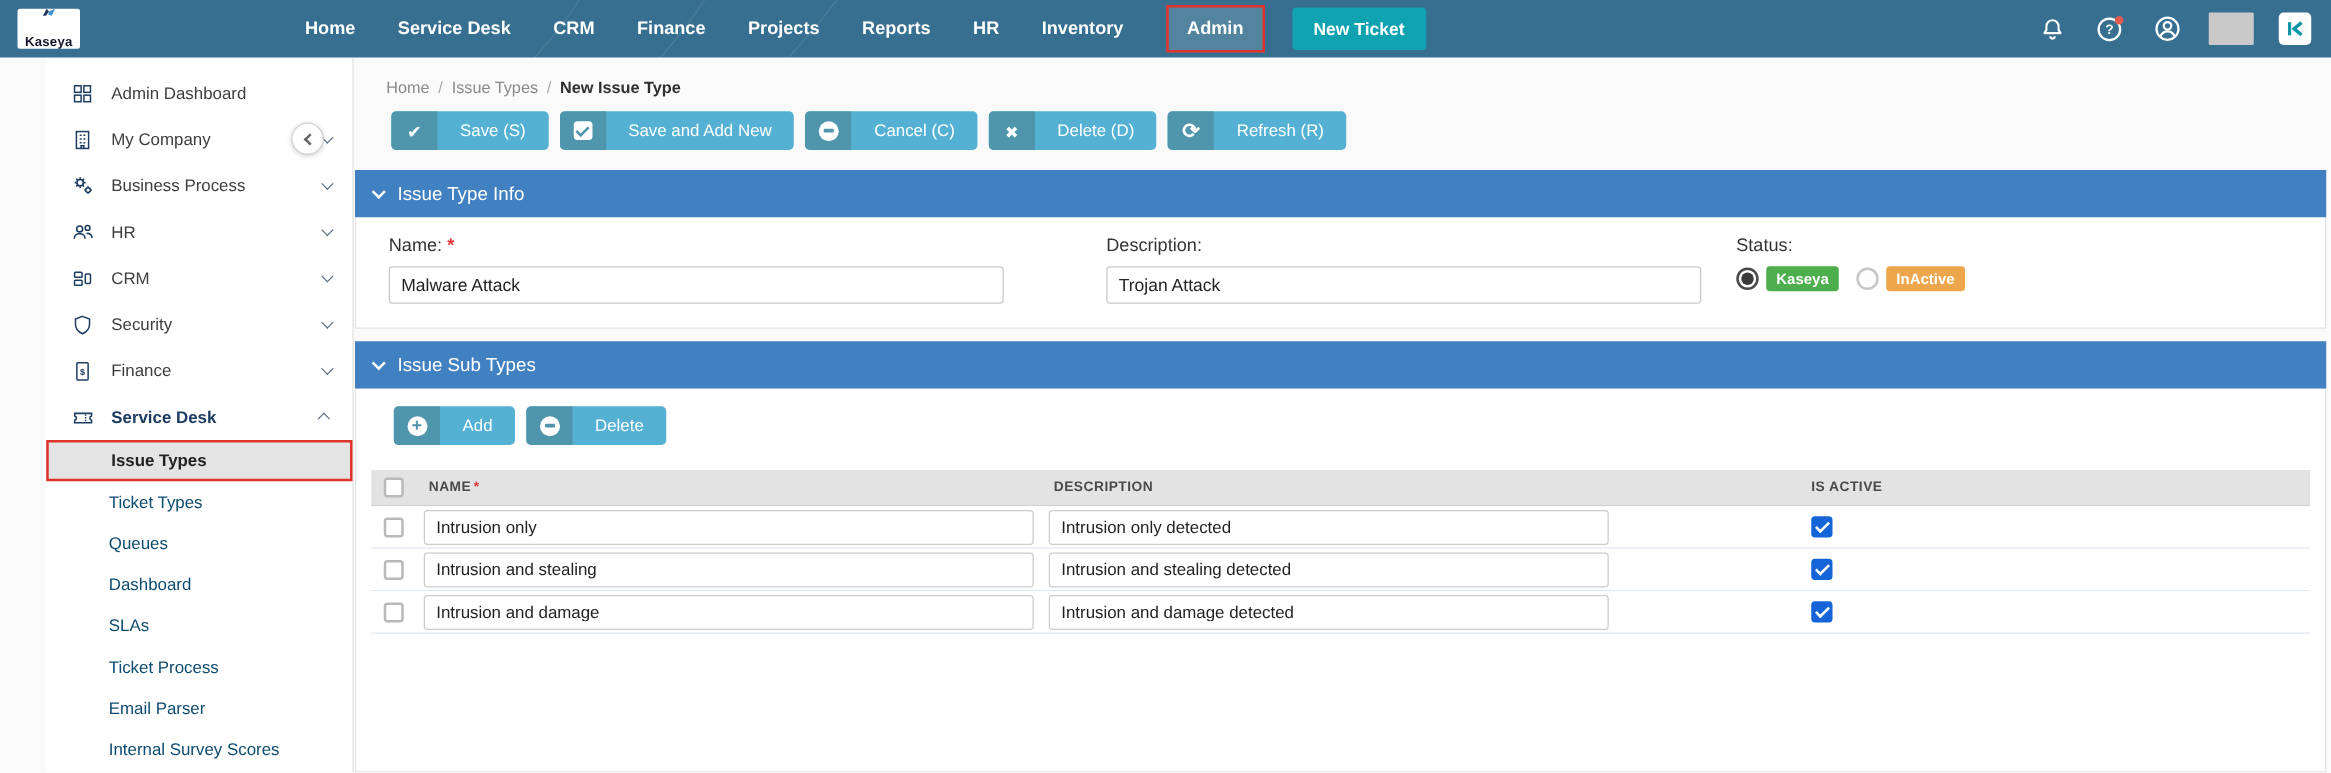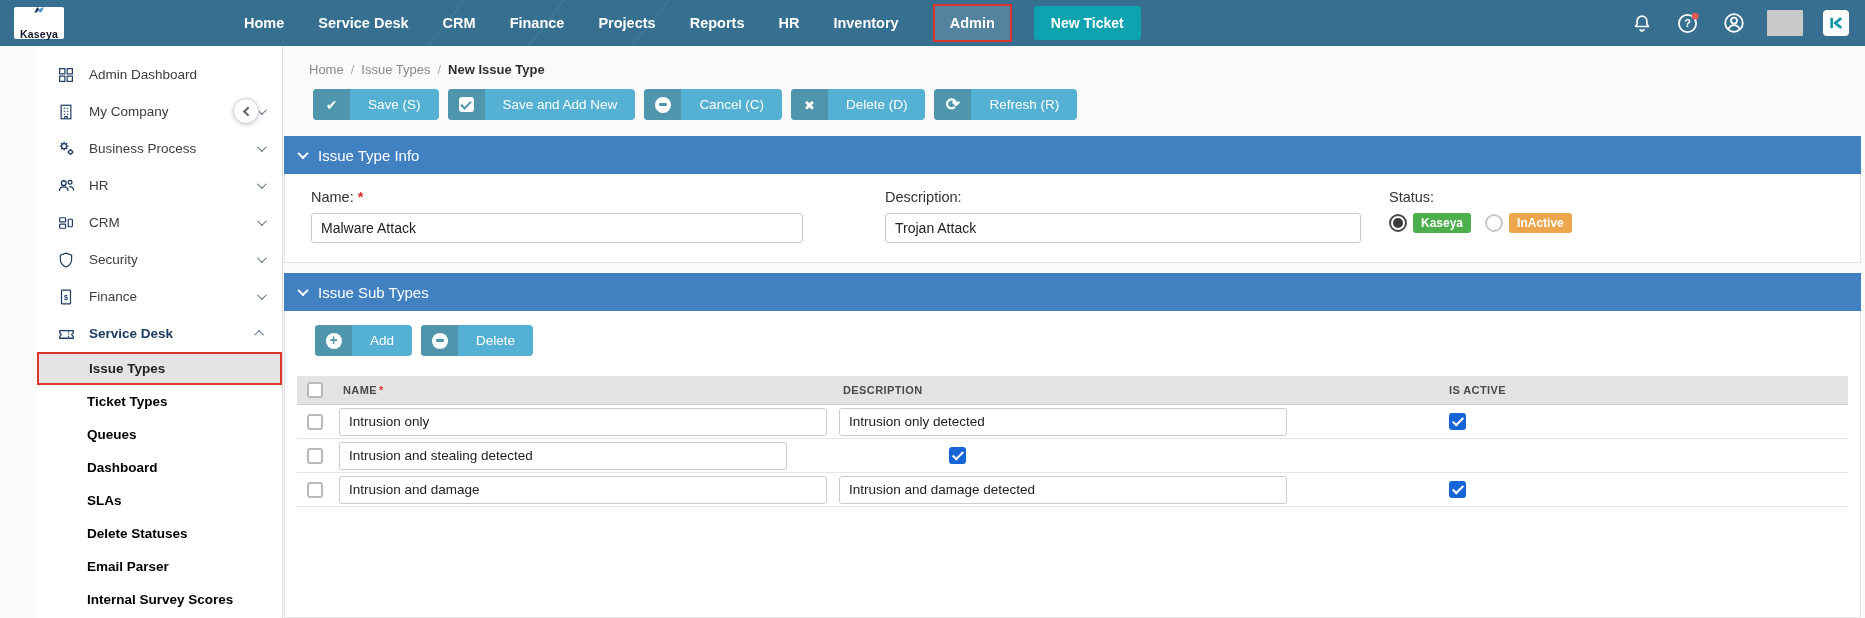--- a/index.html
+++ b/index.html
@@ -33,21 +33,21 @@
 
   
   .sidebar { width: 246px; flex: none; background: #fff; border-right: 1px solid #dcdcdc; padding-top: 10px; }
   .s-item, .s-sub { display: flex; align-items: center; cursor: pointer; }
   .s-item { height: 37px; padding: 0 10px 0 18px; }
   .s-sub  { height: 33px; padding: 0 10px 0 50px; }
   .s-ico { width: 22px; height: 22px; margin-right: 12px; display: flex; align-items: center; justify-content: center; }
   .s-ico svg { stroke: var(--sidebar-icon, #1d3c62); fill: none; stroke-width: 1.6; }
   .s-label { font-size: 13.5px; color: #3d3d3d; white-space: nowrap; }
   .s-item.bold .s-label { font-weight: bold; color: #1d3c62; }
-  .s-sub .s-label { color: #000000; font-weight: bold; }
+  .s-sub .s-label { color: #0c4a6e; }
   .s-sub.selected { background: #e4e4e4; border: 2px solid var(--highlight-red, #dd342c); }
   .s-sub.selected .s-label { font-weight: bold; color: #222; }
   .chev { width: 7px; height: 7px; border-right: 1.6px solid #5a6b7d; border-bottom: 1.6px solid #5a6b7d;
           margin-left: auto; margin-right: 8px; flex: none; }
   .chev.down { transform: rotate(45deg) translateY(-2px); }
   .chev.up   { transform: rotate(-135deg) translateY(-2px); }
 
   
   .collapse-btn { position: absolute; left: 233px; top: 52px; width: 26px; height: 26px; border-radius: 50%;
                   background: #fff; border: 1px solid #d2d2d2; box-shadow: 0 1px 4px rgba(0,0,0,.18);
@@ -293,21 +293,21 @@
       <div class="s-sub">
         <span class="s-label">Queues</span>
       </div>
       <div class="s-sub">
         <span class="s-label">Dashboard</span>
       </div>
       <div class="s-sub">
         <span class="s-label">SLAs</span>
       </div>
       <div class="s-sub">
-        <span class="s-label">Delete Statuses</span>
+        <span class="s-label">Ticket Process</span>
       </div>
       <div class="s-sub">
         <span class="s-label">Email Parser</span>
       </div>
       <div class="s-sub">
         <span class="s-label">Internal Survey Scores</span>
       </div>
     </aside>
 
     <button class="collapse-btn">
@@ -445,20 +445,23 @@
                 </div>
               <div class="col-active">
                   <span class="cb-active checked"></span>
                 </div>
             </div>
 
             <div class="t-row">
               <div class="col-cb">
                   <span class="cb"></span>
                 </div>
+              <div class="col-name">
+                  <input class="cell-input" type="text" value="Intrusion and stealing" style="">
+                </div>
               <div class="col-desc">
                   <input class="cell-input" type="text" value="Intrusion and stealing detected" style="">
                 </div>
               <div class="col-active">
                   <span class="cb-active checked"></span>
                 </div>
             </div>
 
             <div class="t-row">
               <div class="col-cb">

